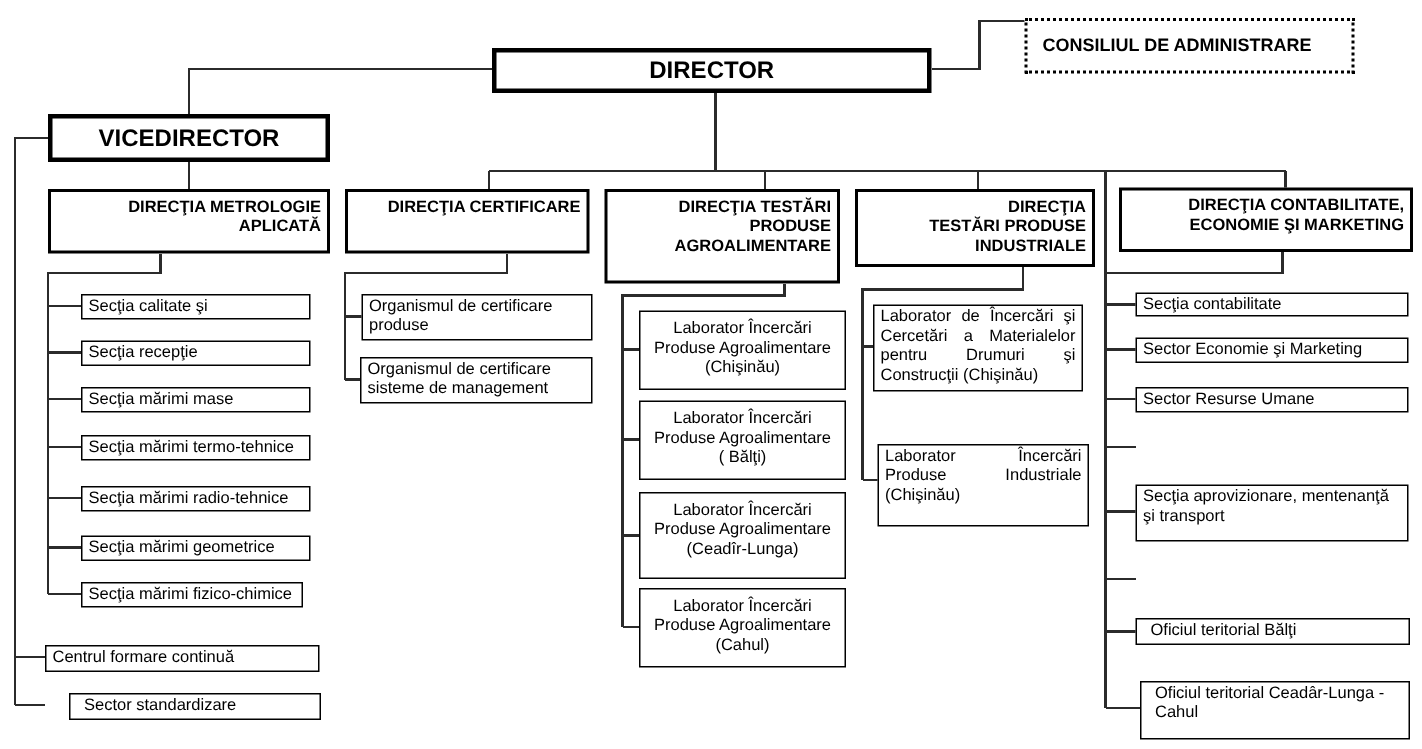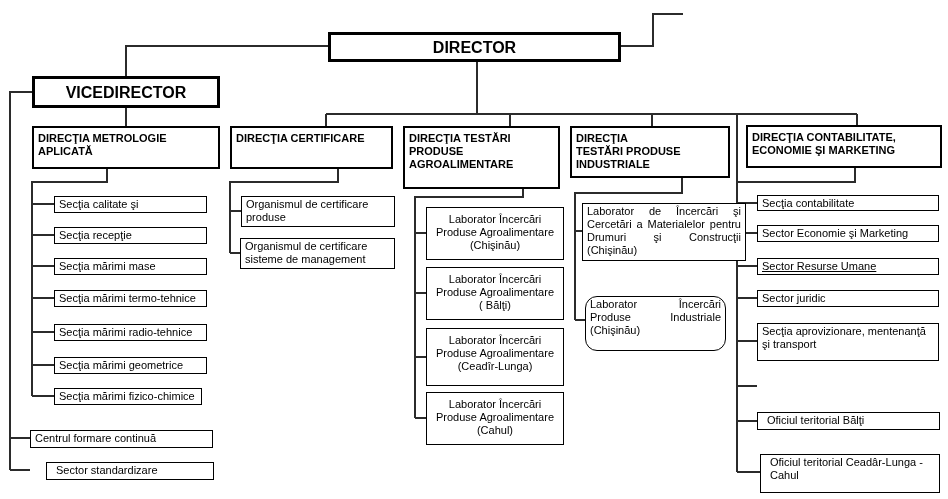--- a/index.html
+++ b/index.html
@@ -5,21 +5,21 @@
   html,body{margin:0;padding:0;background:#fff;}
   #canvas{
     position:relative;width:948px;height:499px;background:#fff;overflow:hidden;
     font-family:"Liberation Sans","DejaVu Sans",sans-serif;color:#000;
   }
   #wires{position:absolute;left:0;top:0;width:948px;height:499px;}
   .box{
     position:absolute;box-sizing:border-box;background:#fff;border:1px solid #000;
     font-size:11px;line-height:13px;padding:1px 4px;white-space:pre-line;overflow:hidden;
   }
-  .hdr{border-width:2px;font-weight:bold;text-align:left;padding-top:4px;}
+  .hdr{border-width:2px;font-weight:bold;text-align:right;padding-top:4px;}
   .thick{
     border-width:3px;font-weight:bold;font-size:16px;text-align:center;
     display:flex;align-items:center;justify-content:center;padding:0;
   }
   .dotted{
     border:2px dotted #000;font-weight:bold;font-size:12px;
     display:flex;align-items:center;padding:0 0 0 10px;white-space:normal;
   }
   .center{text-align:center;padding-top:5px;}
   .just{text-align:justify;}
@@ -80,20 +80,21 @@
     <polyline points="737,266 757,266"></polyline>
     <polyline points="737,298 757,298"></polyline>
     <polyline points="737,341 757,341"></polyline>
     <polyline points="737,386 757,386"></polyline>
     <polyline points="737,421 757,421"></polyline>
     <polyline points="737,472 760,472"></polyline>
   </svg>
 
   <div class="box thick" style="left:328px;top:32px;width:293px;height:30px;">DIRECTOR</div>
 
+  <div class="box dotted" style="left:683px;top:12px;width:220px;height:37px;">CONSILIUL DE ADMINISTRARE</div>
 
   <div class="box thick" style="left:32px;top:76px;width:188px;height:32px;">VICEDIRECTOR</div>
 
   <div class="box hdr" style="left:32px;top:126px;width:188px;height:43px;">DIRECŢIA METROLOGIE
 APLICATĂ</div>
 
   <div class="box hdr" style="left:230px;top:126px;width:163px;height:43px;">DIRECŢIA CERTIFICARE</div>
 
   <div class="box hdr" style="left:403px;top:126px;width:157px;height:63px;">DIRECŢIA TESTĂRI
 PRODUSE
@@ -125,27 +126,26 @@
   <div class="box center" style="left:426px;top:267px;width:138px;height:53px;">Laborator Încercări
 Produse Agroalimentare
 ( Bălţi)</div>
   <div class="box center" style="left:426px;top:328px;width:138px;height:58px;">Laborator Încercări
 Produse Agroalimentare
 (Ceadîr-Lunga)</div>
   <div class="box center" style="left:426px;top:392px;width:138px;height:53px;">Laborator Încercări
 Produse Agroalimentare
 (Cahul)</div>
 
-  <div class="box just" style="left:582px;top:203px;width:164px;height:58px;white-space:normal;">Laborator de Încercări şi Cercetări a Materialelor pentru Drumuri şi Construcţii (Chişinău)</div>
-  <div class="box just" style="left:585px;top:296px;width:141px;height:55px;white-space:normal;border-radius:12px;">Laborator Încercări Produse Industriale (Chişinău)</div>
+  <div class="box just" style="left:582px;top:203px;width:140px;height:58px;white-space:normal;">Laborator de Încercări şi Cercetări a Materialelor pentru Drumuri şi Construcţii (Chişinău)</div>
+  <div class="box just" style="left:585px;top:296px;width:141px;height:55px;white-space:normal;">Laborator Încercări Produse Industriale (Chişinău)</div>
 
   <div class="box" style="left:757px;top:195px;width:182px;height:16px;">Secţia contabilitate</div>
   <div class="box" style="left:757px;top:225px;width:182px;height:17px;">Sector Economie şi Marketing</div>
-  <div class="box" style="left:757px;top:258px;width:182px;height:17px;text-decoration:underline;">Sector Resurse Umane</div>
-  <div class="box" style="left:757px;top:290px;width:182px;height:17px;">Sector juridic</div>
+  <div class="box" style="left:757px;top:258px;width:182px;height:17px;">Sector Resurse Umane</div>
   <div class="box" style="left:757px;top:323px;width:182px;height:38px;white-space:normal;">Secţia aprovizionare, mentenanţă şi transport</div>
   <div class="box indent" style="left:757px;top:412px;width:183px;height:18px;">Oficiul teritorial Bălţi</div>
   <div class="box indent" style="left:760px;top:454px;width:180px;height:39px;white-space:normal;">Oficiul teritorial Ceadâr-Lunga - Cahul</div>
 
   <div class="box" style="left:30px;top:430px;width:183px;height:18px;">Centrul formare continuă</div>
   <div class="box indent" style="left:46px;top:462px;width:168px;height:18px;">Sector standardizare</div>
 
 </div>
 
 </body></html>

